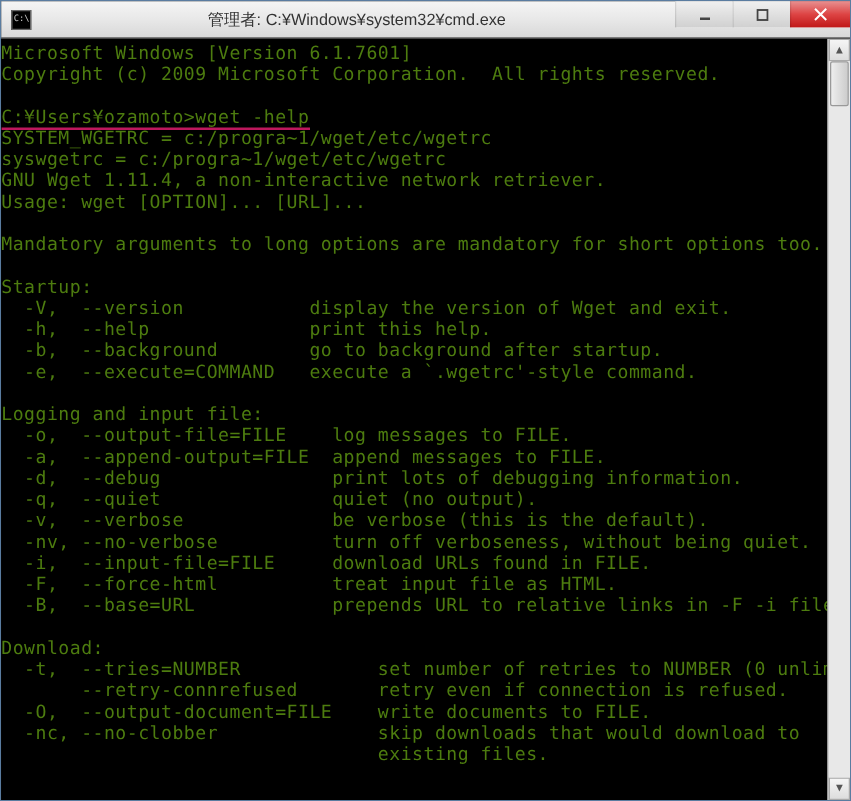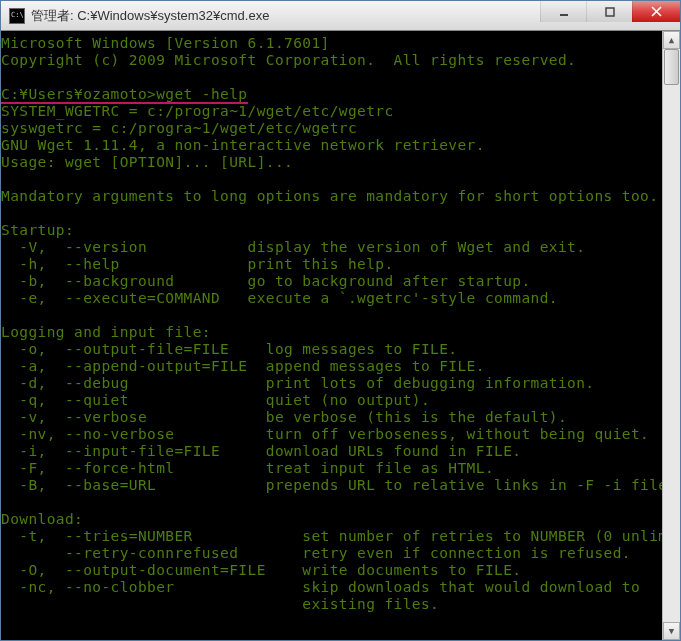--- a/index.html
+++ b/index.html
@@ -17,20 +17,21 @@
   border: 1px solid #5a7ca0;
   display: flex;
   flex-direction: column;
 }
 .titlebar {
   height: 30px;
   background: linear-gradient(to bottom, #f5f5f5 0%, #e8e8e8 50%, #d8d8d8 100%);
   display: flex;
   align-items: center;
   border-bottom: 1px solid #888;
+  text-align: center;
 }
 .titlebar-icon {
   width: 16px;
   height: 16px;
   margin-left: 8px;
   margin-right: 6px;
   background: #000;
   border: 1px solid #666;
   position: relative;
 }

